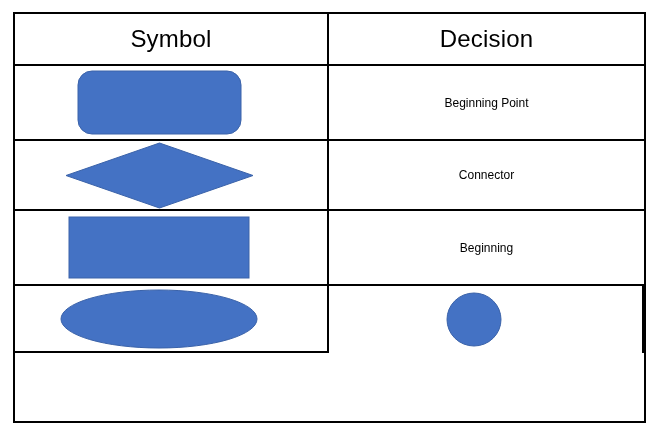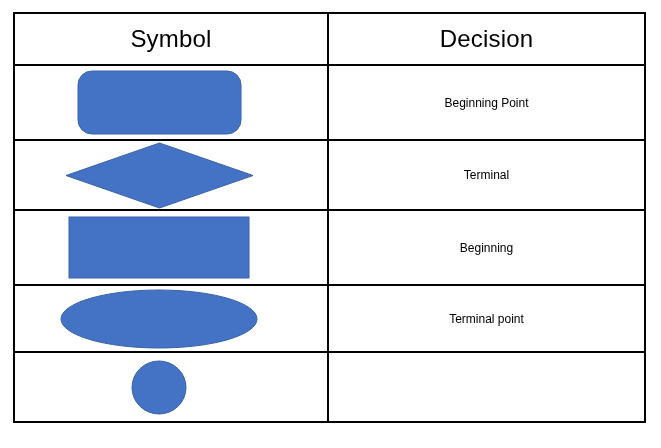--- a/index.html
+++ b/index.html
@@ -80,39 +80,38 @@
     </div>
     <div class="cell meaning-cell">Beginning Point</div>
 
     <div class="cell sym">
       <span class="shape-wrap">
         <svg width="189" height="67" viewBox="0 0 189 67" aria-hidden="true">
           <polygon class="shape" points="94.5,1 188,33.5 94.5,66 1,33.5"></polygon>
         </svg>
       </span>
     </div>
-    <div class="cell meaning-cell">Terminal</div>
+    <div class="cell meaning-cell">Connector</div>
 
     <div class="cell sym">
       <span class="shape-wrap">
         <svg width="182" height="63" viewBox="0 0 182 63" aria-hidden="true">
           <rect class="shape" x="1" y="1" width="180" height="61"></rect>
         </svg>
       </span>
     </div>
     <div class="cell meaning-cell">Beginning</div>
 
     <div class="cell sym">
       <span class="shape-wrap">
         <svg width="198" height="60" viewBox="0 0 198 60" aria-hidden="true">
           <ellipse class="shape" cx="99" cy="30" rx="98" ry="29"></ellipse>
         </svg>
       </span>
     </div>
-    <div class="cell meaning-cell">Terminal point</div>
 
     <div class="cell sym last">
       <span class="shape-wrap">
         <svg width="56" height="55" viewBox="0 0 56 55" aria-hidden="true">
           <ellipse class="shape" cx="28" cy="27.5" rx="27" ry="26.5"></ellipse>
         </svg>
       </span>
     </div>
 
   </div>

